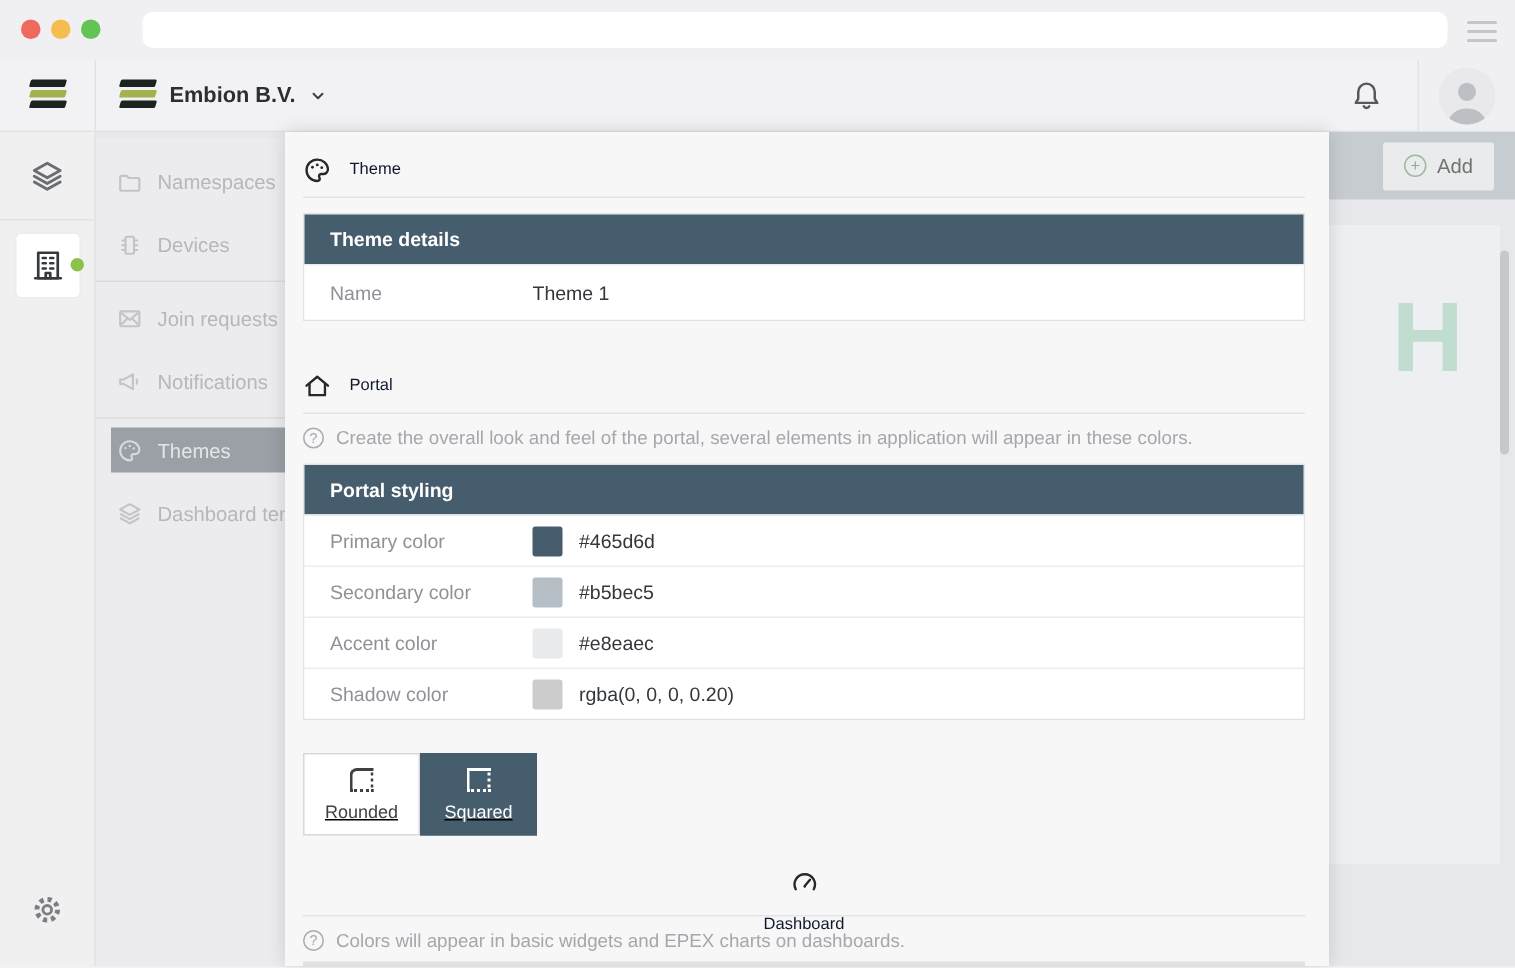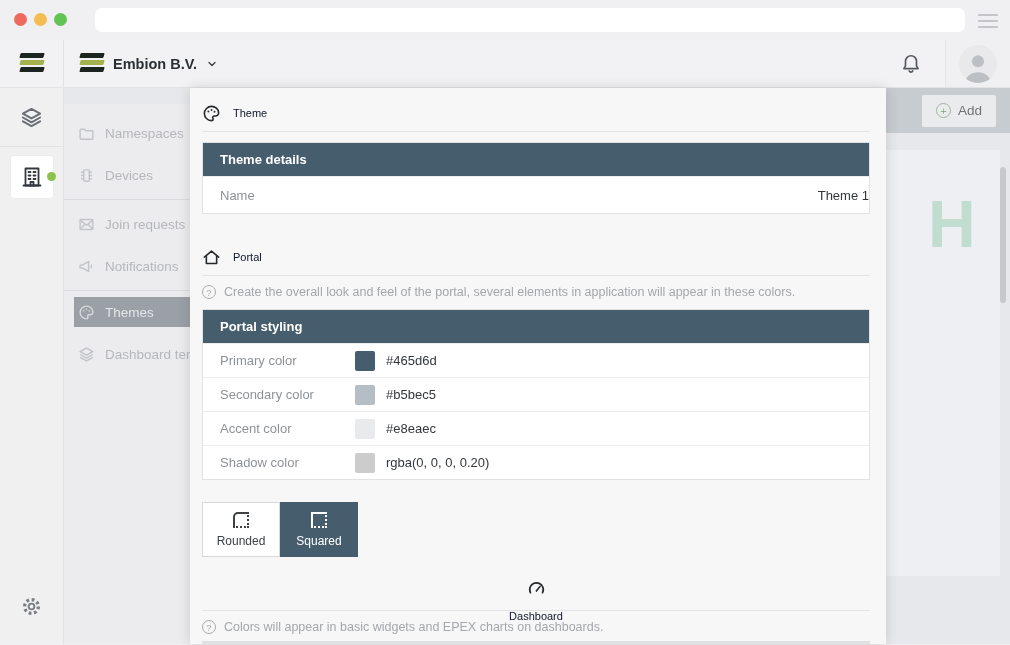--- a/index.html
+++ b/index.html
@@ -37,21 +37,21 @@
   .rail { width:64px; background:#f0f0f1; border-right:1px solid #e2e2e4; position:relative; display:flex; flex-direction:column; align-items:center; }
   .rail-item-top { width:100%; height:59px; display:flex; align-items:center; justify-content:center; color:#6a6e73; border-bottom:1px solid #e2e2e4; cursor:pointer; }
   .org-tile { position:relative; width:42px; height:42px; background:#ffffff; border-radius:3px; margin-top:9px; display:flex; align-items:center; justify-content:center; color:#35393d; box-shadow:0 0 0 1px #ececee; cursor:pointer; }
   .online-dot { position:absolute; right:-3px; top:16px; width:9px; height:9px; border-radius:50%; }
   .rail-spacer { flex:1; }
   .rail-gear { margin-bottom:26px; color:#7b7e83; cursor:pointer; }
 
   .content { position:relative; flex:1; background:#e7e8eb; }
 
   
-  .menu-sidebar { position:absolute; left:0; top:16px; bottom:0; width:126px; background:#ececee; overflow:hidden; padding-top:8px; }
+  .menu-sidebar { position:absolute; left:0; top:4px; bottom:0; width:126px; background:#ececee; overflow:hidden; padding-top:8px; }
   .menu-item { height:42px; display:flex; align-items:center; gap:10px; padding-left:14px; color:#b5b7ba; font-size:13.5px; white-space:nowrap; cursor:pointer; }
   .menu-item .mi-icon { color:#c2c4c7; flex:0 0 auto; display:flex; }
   .menu-item.selected { height:30px; margin:6px 0 6px 10px; padding-left:4px; background:#9aa0a6; color:#e4e6e8; }
   .menu-item.selected .mi-icon { color:#d8dadc; }
   .menu-div { height:1px; background:#dcdce0; margin:3px 0; }
 
   
   .bg-strip { position:absolute; right:0; top:0; bottom:0; width:124px; background:#e6e8eb; }
   .bg-toolbar { height:45px; background:#c7ccd1; display:flex; align-items:center; justify-content:flex-end; padding-right:14px; }
   .add-btn { height:32px; background:#e9ebec; border-radius:2px; display:flex; align-items:center; gap:7px; padding:0 14px; cursor:pointer; }
@@ -70,25 +70,25 @@
   .rule { height:1px; background:#e4e4e6; margin-top:5px; }
   .help-line { display:flex; align-items:center; gap:8px; margin-top:9px; font-size:12.5px; color:#a4a7ab; }
   .q-circle { width:14px; height:14px; border:1.2px solid #a8abaf; border-radius:50%; font-size:9.5px; display:flex; align-items:center; justify-content:center; flex:0 0 auto; }
 
   .tbl { margin-top:10px; border:1px solid #e2e2e4; background:#ffffff; }
   .tbl-head { height:33px; background:#465d6d; color:#ffffff; font-size:13px; font-weight:700; display:flex; align-items:center; padding-left:17px; }
   .tbl-row { display:flex; align-items:center; background:#ffffff; border-top:1px solid #ececee; cursor:pointer; }
   .tbl-row:first-of-type { border-top:none; }
   .row-label { width:152px; flex:0 0 auto; padding-left:17px; font-size:13px; color:#8e9297; }
   .row-value { font-size:13px; color:#33373b; }
-  .name-row { height:37px;justify-content:space-between; }
+  .name-row { height:37px; }
   .color-row { height:34px; }
   .swatch { width:20px; height:20px; border-radius:2px; margin-right:11px; flex:0 0 auto; }
 
-  .shape-btns { display:flex; margin-top:22px; }
+  .shape-btns { display:flex; margin-top:22px;text-decoration:underline; }
   .shape-btn { width:78px; height:55px; display:flex; flex-direction:column; align-items:center; justify-content:center; gap:6px; cursor:pointer; background:#ffffff; border:1px solid #d8d8da; color:#3d4145; }
   .shape-btn .corner { width:16px; height:16px; border:2px dotted currentColor; border-top:2px solid currentColor; border-left:2px solid currentColor; }
   .shape-btn.rounded-btn .corner { border-top-left-radius:5px; }
   .shape-btn .shape-label { font-size:12px; }
   .shape-btn.selected { background:#465d6d; border-color:#465d6d; color:#ffffff; }
 
   .next-sliver { height:6px; background:#e0e1e3; margin-top:7px; }
 
   svg { display:block; }
 </style>

